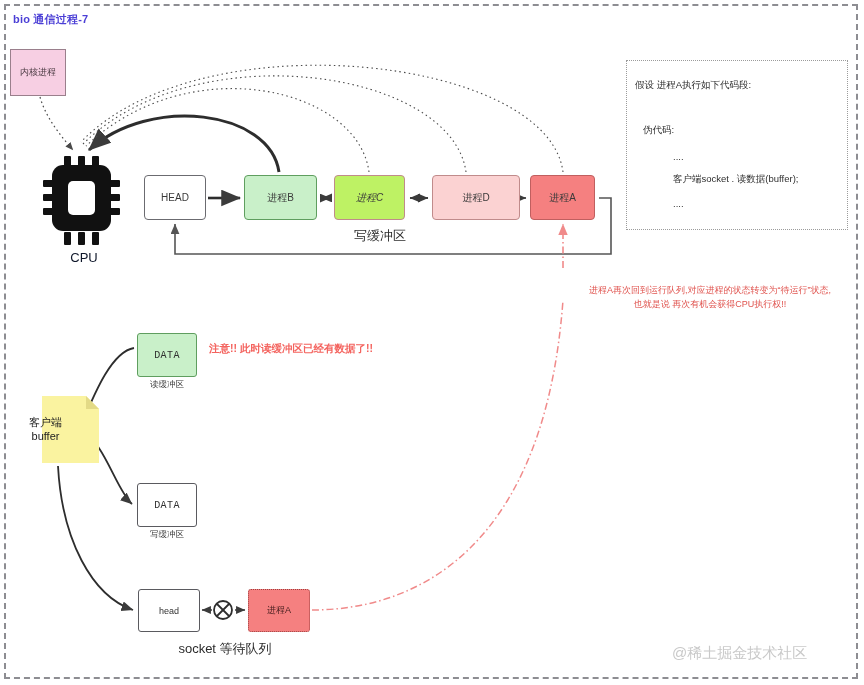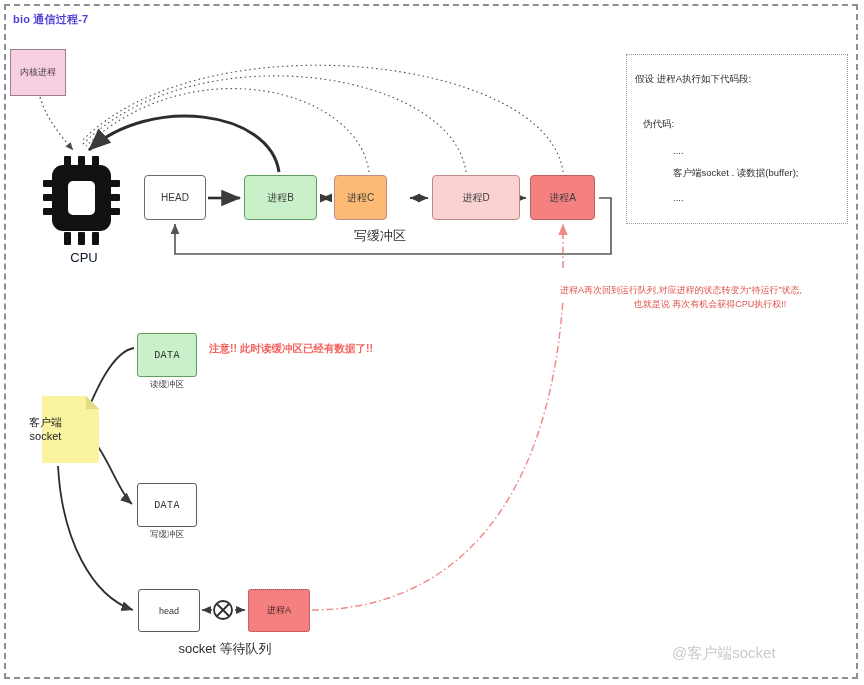--- a/index.html
+++ b/index.html
@@ -57,30 +57,30 @@
   }
   
   .qbox{
     height:45px;
     border-radius:4px;
     font-size:10px;
     color:#3a3a3a;
   }
   #q-head{left:144px;top:175px;width:62px;background:#ffffff;border:1.4px solid #6b6b70;}
   #q-b   {left:244px;top:175px;width:73px;background:#c9f0c9;border:1.4px solid #5f9e5f;}
-  #q-c   {left:334px;top:175px;width:53px;background:#fdba74;border:1.4px solid #c08b8b;}
+  #q-c   {left:334px;top:175px;width:71px;background:#bef264;border:1.4px solid #c08b8b;font-style:italic;}
   #q-d   {left:432px;top:175px;width:88px;background:#fbd2d2;border:1.4px solid #c08b8b;justify-content:center;}
   #q-a   {left:530px;top:175px;width:65px;background:#f58080;border:1.4px solid #c05f5f;}
   #runqueue-label{
     position:absolute;left:300px;top:227px;width:160px;
     text-align:center;font-size:13px;color:#2b2b2b;
   }
   
   #codebox{
-    position:absolute;left:626px;top:54px;width:222px;height:170px;
+    position:absolute;left:626px;top:60px;width:222px;height:170px;
     border:1.6px dotted #9b9b9b;background:#ffffff;
     box-sizing:border-box;
     font-size:9.5px;color:#2f2f2f;line-height:1.35;
   }
   #codebox .ln{position:absolute;white-space:nowrap;}
   
   .buf{
     width:60px;height:44px;border-radius:3px;
     font-size:10px;color:#2f2f2f;letter-spacing:.4px;font-family:Liberation Mono, monospace;
   }
@@ -104,21 +104,21 @@
   
   #notice{
     position:absolute;left:209px;top:342px;
     font-size:10.5px;color:#f4645f;font-weight:bold;white-space:nowrap;
   }
   
   #annot{
     position:absolute;left:560px;top:284px;width:300px;
     font-size:9px;color:#e0544f;line-height:1.5;text-align:center;
   }
-  #annot .l1{text-align:left;}
+  #annot .l1{text-align:center;}
   #annot .l2{text-align:center;}
   
   #w-head{
     left:138px;top:589px;width:62px;height:43px;
     background:#ffffff;border:1.5px solid #5a5a5f;border-radius:3px;
     font-size:9px;color:#333;
   }
   #w-a{
     left:248px;top:589px;width:62px;height:43px;
     background:#f58080;border:1.6px dotted #a04040;border-radius:3px;
@@ -272,29 +272,29 @@
   </div>
   <div class="buflabel" id="lbl-write">写缓冲区</div>
 
   <div id="socket-note">
     <svg width="57" height="67" viewBox="0 0 57 67">
       <path d="M0,0 L44,0 L57,13 L57,67 L0,67 Z" fill="#faf3a0"></path>
       <path d="M44,0 L57,13 L44,13 Z" fill="#e3da86"></path>
     </svg>
     <div class="txt">
       <span>客户端</span>
-      <span>socket</span>
+      <span>buffer</span>
     </div>
   </div>
 
   <div id="notice">注意!! 此时读缓冲区已经有数据了!!</div>
 
   <div class="node" id="w-head">
     <span>head</span>
   </div>
   <div class="node" id="w-a">
     <span>进程A</span>
   </div>
   <div id="waitqueue-label">socket 等待队列</div>
 
-  <div id="watermark">@客户端socket</div>
+  <div id="watermark">@稀土掘金技术社区</div>
 
 </div>
 
 </body></html>

